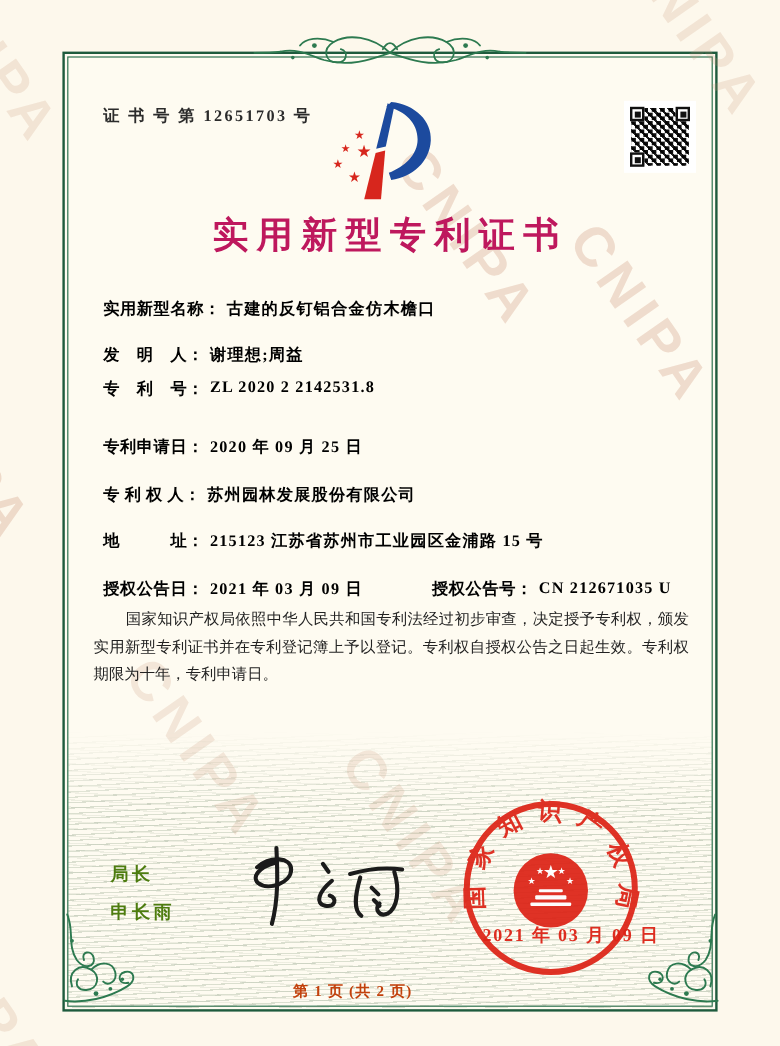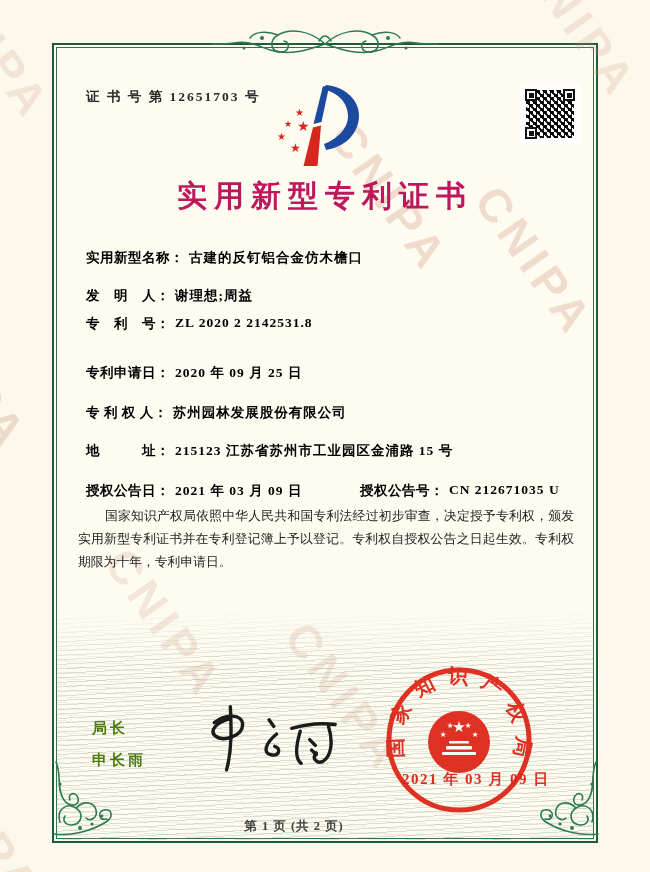--- a/index.html
+++ b/index.html
@@ -91,21 +91,21 @@
   .director-title{top:719px;}
   .director-name{top:751px;text-align:right;}
   .signature{position:absolute;left:195px;top:700px;z-index:6;}
   .seal{position:absolute;left:382px;top:664px;z-index:6;opacity:0.93;}
   .seal-date{
     position:absolute;left:402px;top:770px;z-index:7;
     font-size:15px;font-weight:700;letter-spacing:1.5px;color:#dd2316;opacity:0.95;
   }
   .footer{
     position:absolute;left:52px;top:818px;width:484px;text-align:center;
-    font-size:12.5px;font-weight:600;letter-spacing:1px;color:#404040;font-family:Liberation Serif, serif;
+    font-size:12.5px;font-weight:600;letter-spacing:1px;color:#c2410c;font-family:Liberation Serif, serif;
   }
 </style>
 </head>
 <body>
 
 <div class="page">
 
   <span class="wm" style="left:-35px;top:-40px;">CNIPA</span>
   <span class="wm" style="left:552px;top:-62px;">CNIPA</span>
   <span class="wm strong" style="left:363px;top:112px;">CNIPA</span>

